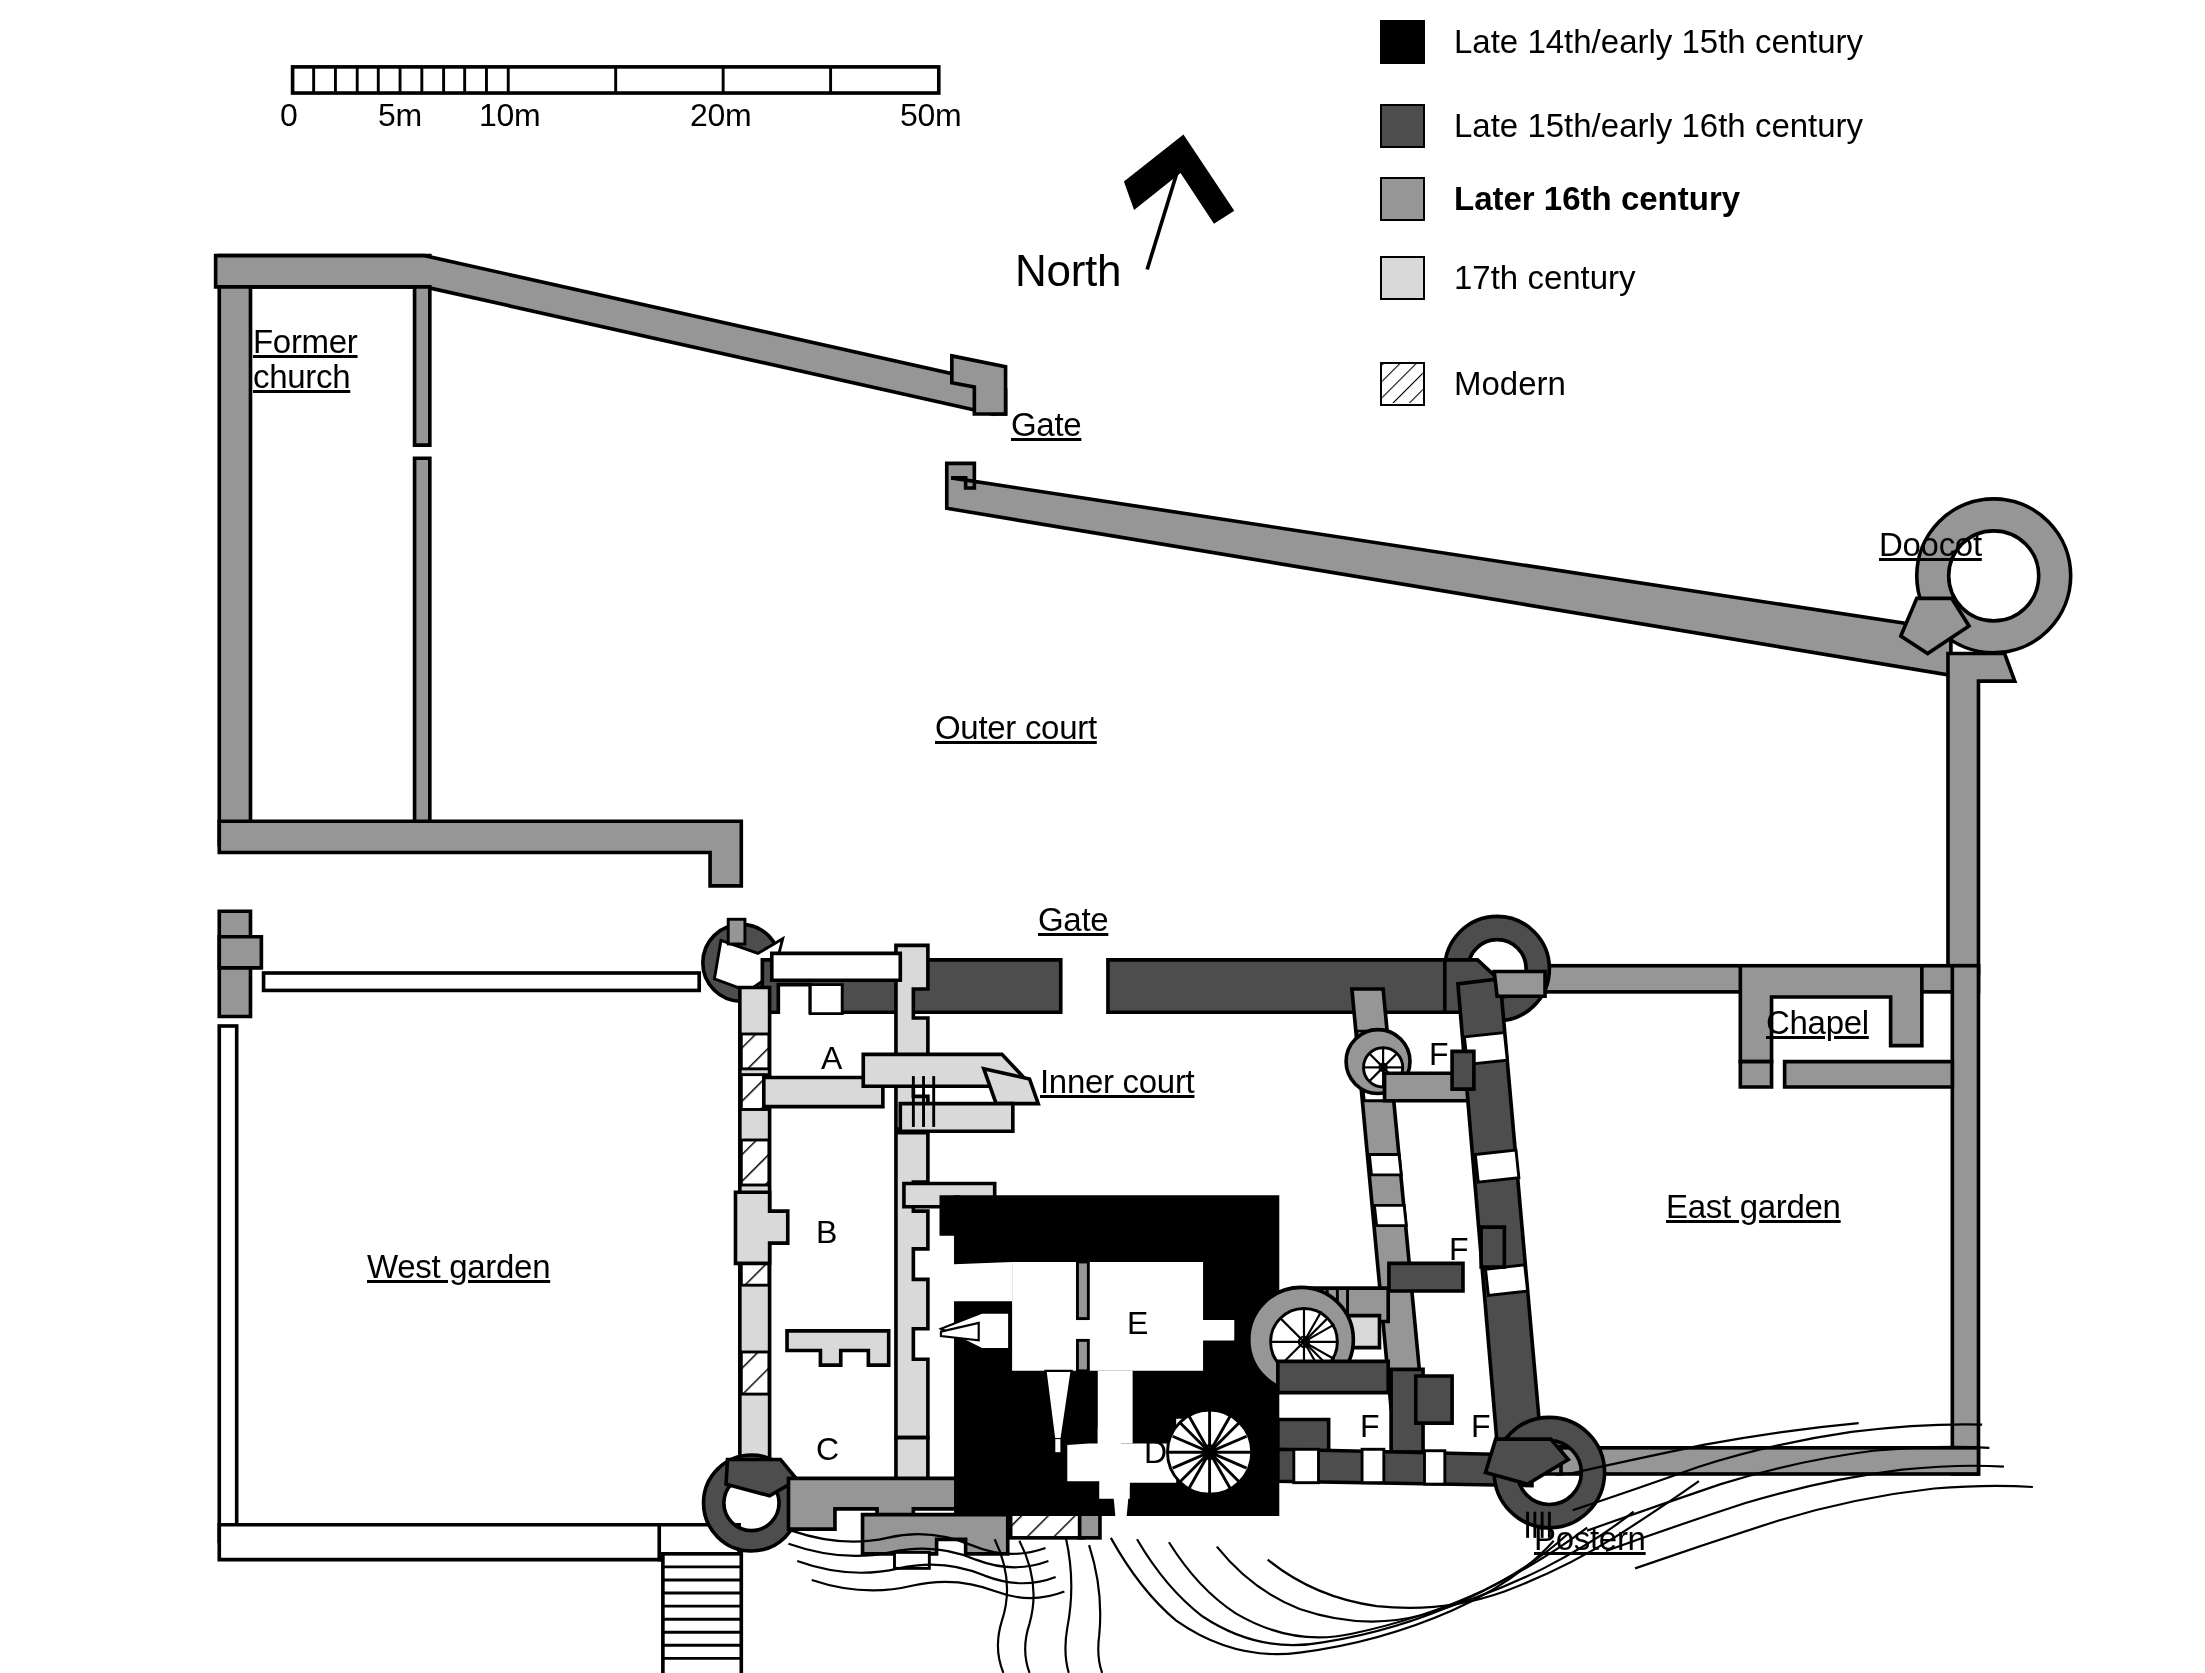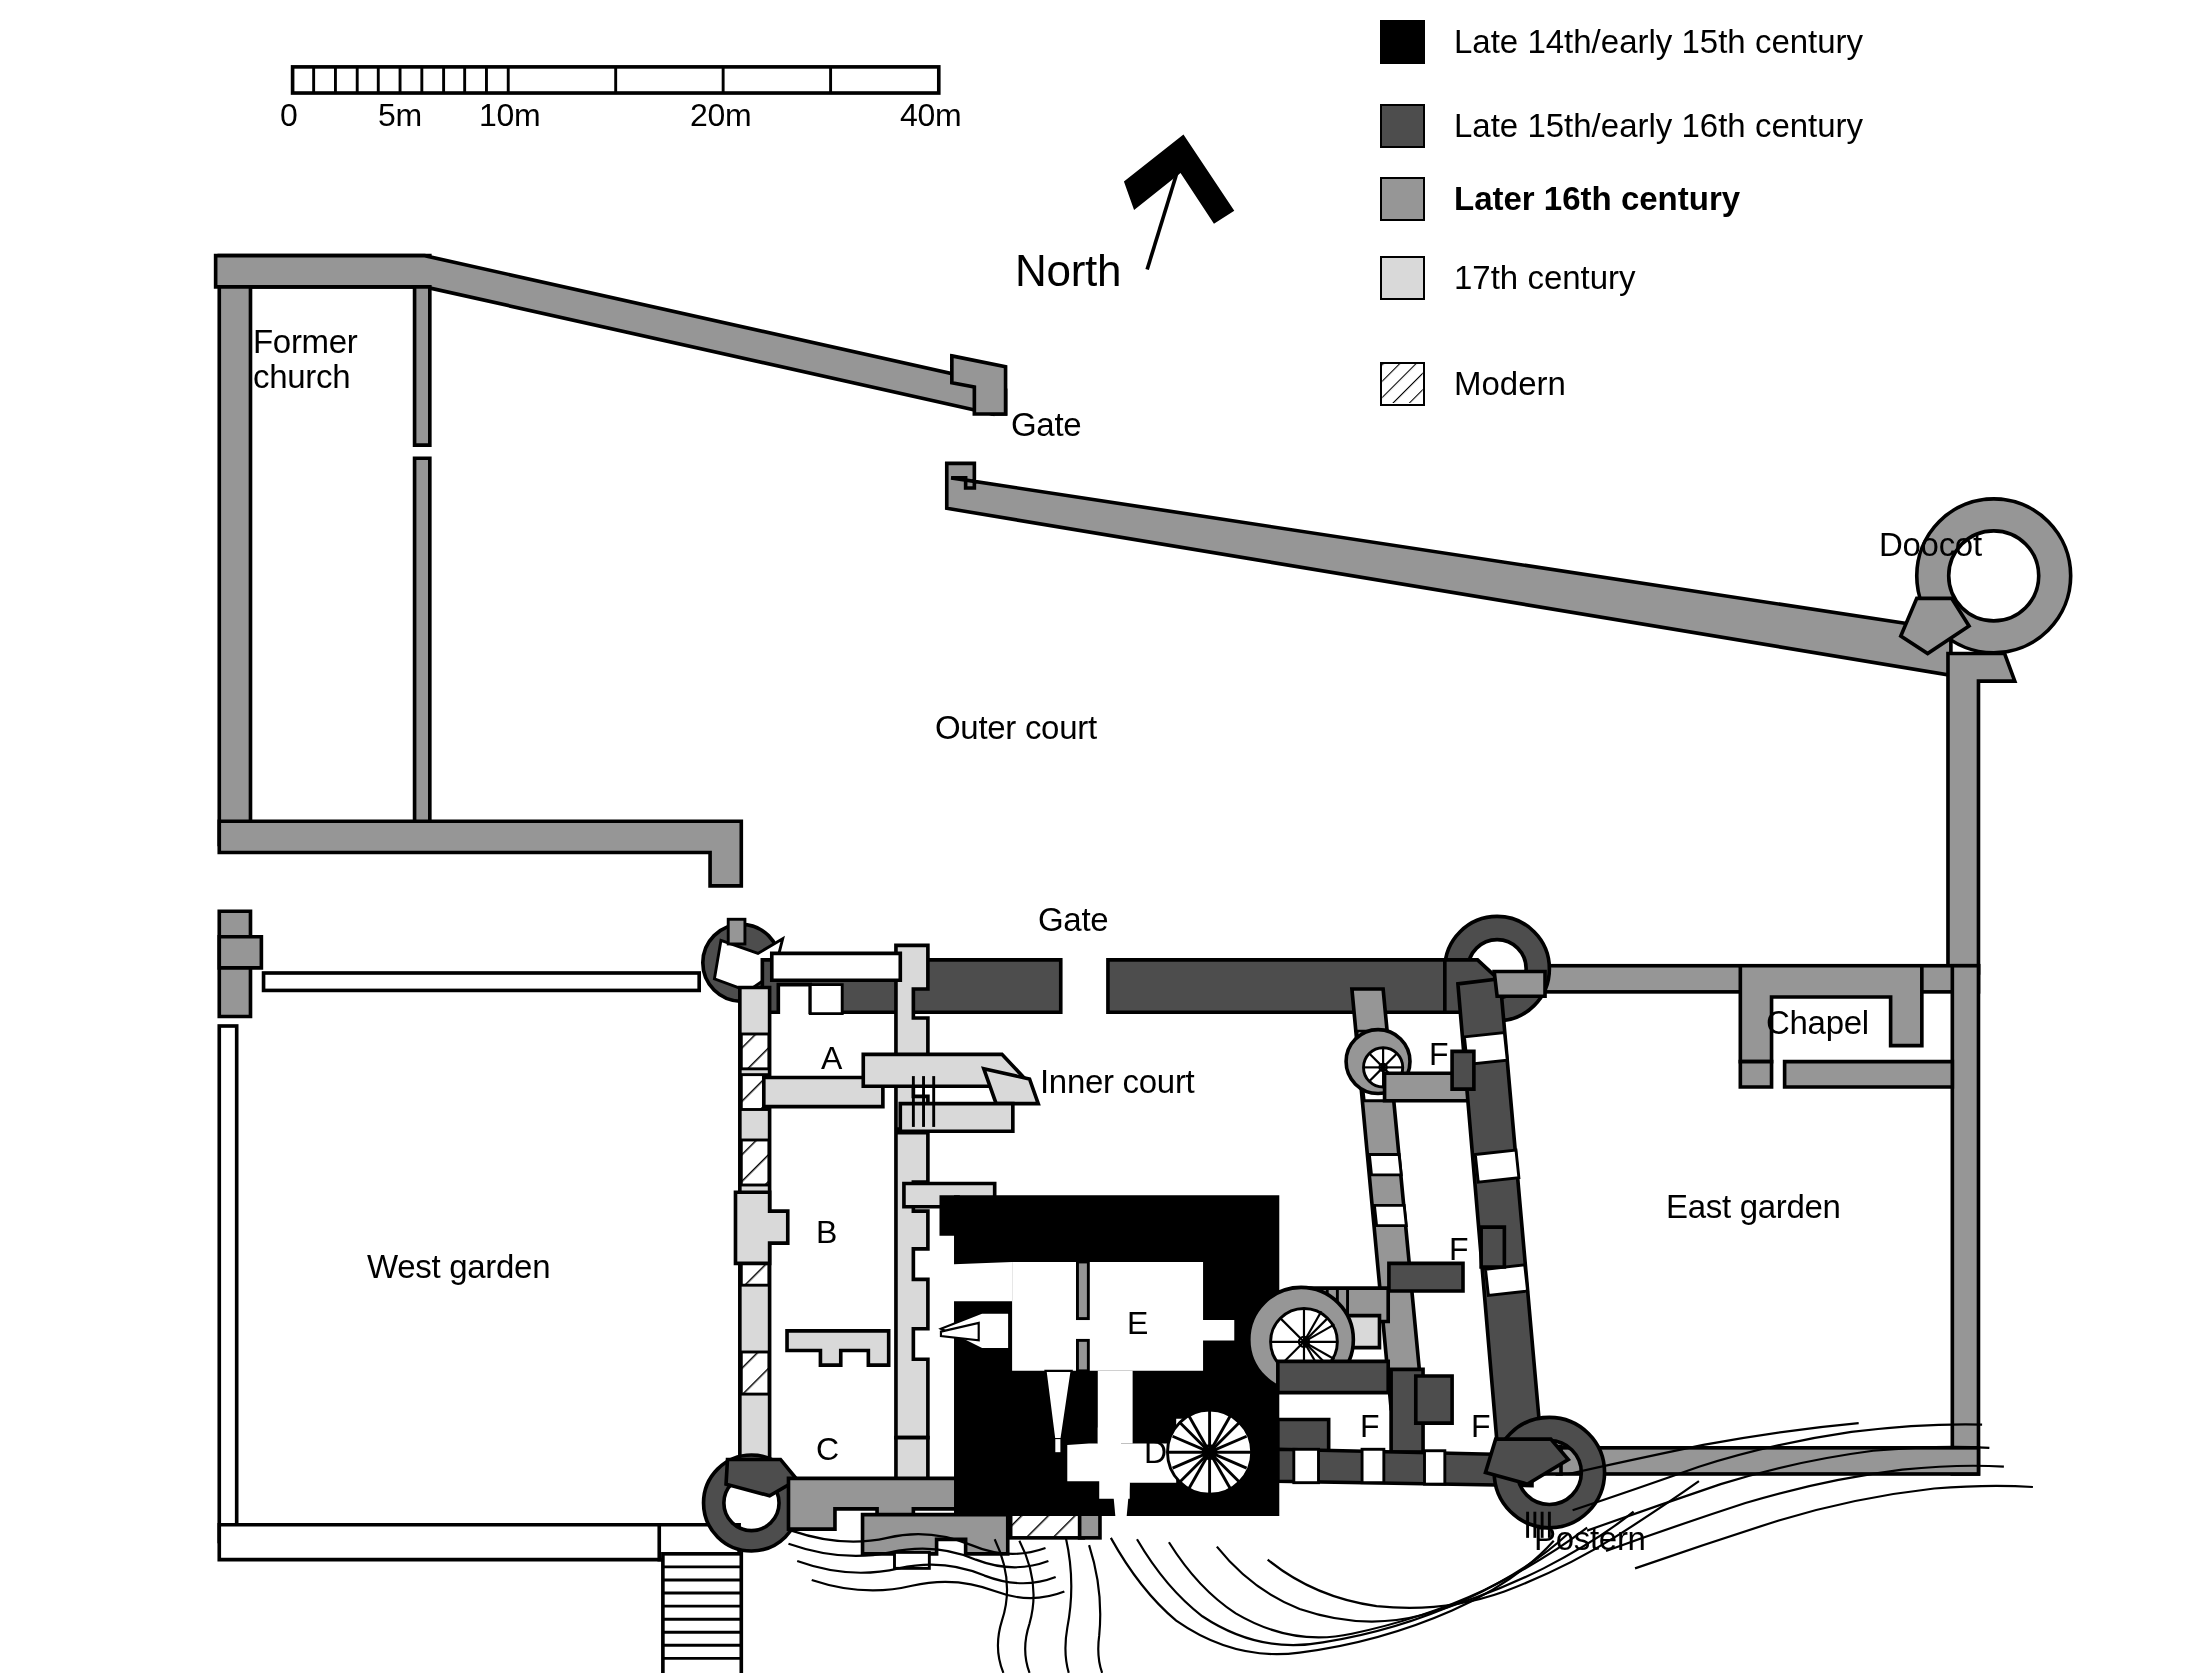--- a/index.html
+++ b/index.html
@@ -24,21 +24,21 @@
     display: block;
   }
   .map-label {
     position: absolute;
     font-family: "Liberation Sans", sans-serif;
     color: #000000;
     white-space: pre;
     line-height: 1.06;
     letter-spacing: -0.3px;
   }
-  .lbl-place   { font-size: 33px; }
+  .lbl-place   { font-size: 33px; text-decoration: underline; }
   .lbl-room    { font-size: 32px; }
   .lbl-scale   { font-size: 32px; }
   .lbl-north   { font-size: 44px; }
   .legend-row {
     position: absolute;
     display: flex;
     align-items: center;
     gap: 29px;
   }
   .legend-swatch {
@@ -433,21 +433,21 @@
         <rect width="56" height="54" fill="url(#hatchLegend)"></rect>
       </svg>
     </span>
     <span class="legend-text">Modern</span>
   </div>
 
   <div class="map-label lbl-scale" style="left:280px; top:99px;">0</div>
   <div class="map-label lbl-scale" style="left:378px; top:99px;">5m</div>
   <div class="map-label lbl-scale" style="left:479px; top:99px;">10m</div>
   <div class="map-label lbl-scale" style="left:690px; top:99px;">20m</div>
-  <div class="map-label lbl-scale" style="left:900px; top:99px;">40m</div>
+  <div class="map-label lbl-scale" style="left:900px; top:99px;">50m</div>
 
   <div class="map-label lbl-north" style="left:1015px; top:248px;">North</div>
 
   <div class="map-label lbl-place" style="left:253px; top:325px;">Former
 church</div>
   <div class="map-label lbl-place" style="left:1011px; top:408px;">Gate</div>
   <div class="map-label lbl-place" style="left:1879px; top:528px;">Doocot</div>
   <div class="map-label lbl-place" style="left:935px; top:711px;text-align:right;">Outer court</div>
   <div class="map-label lbl-place" style="left:1038px; top:903px;">Gate</div>
   <div class="map-label lbl-place" style="left:1766px; top:1006px;">Chapel</div>

